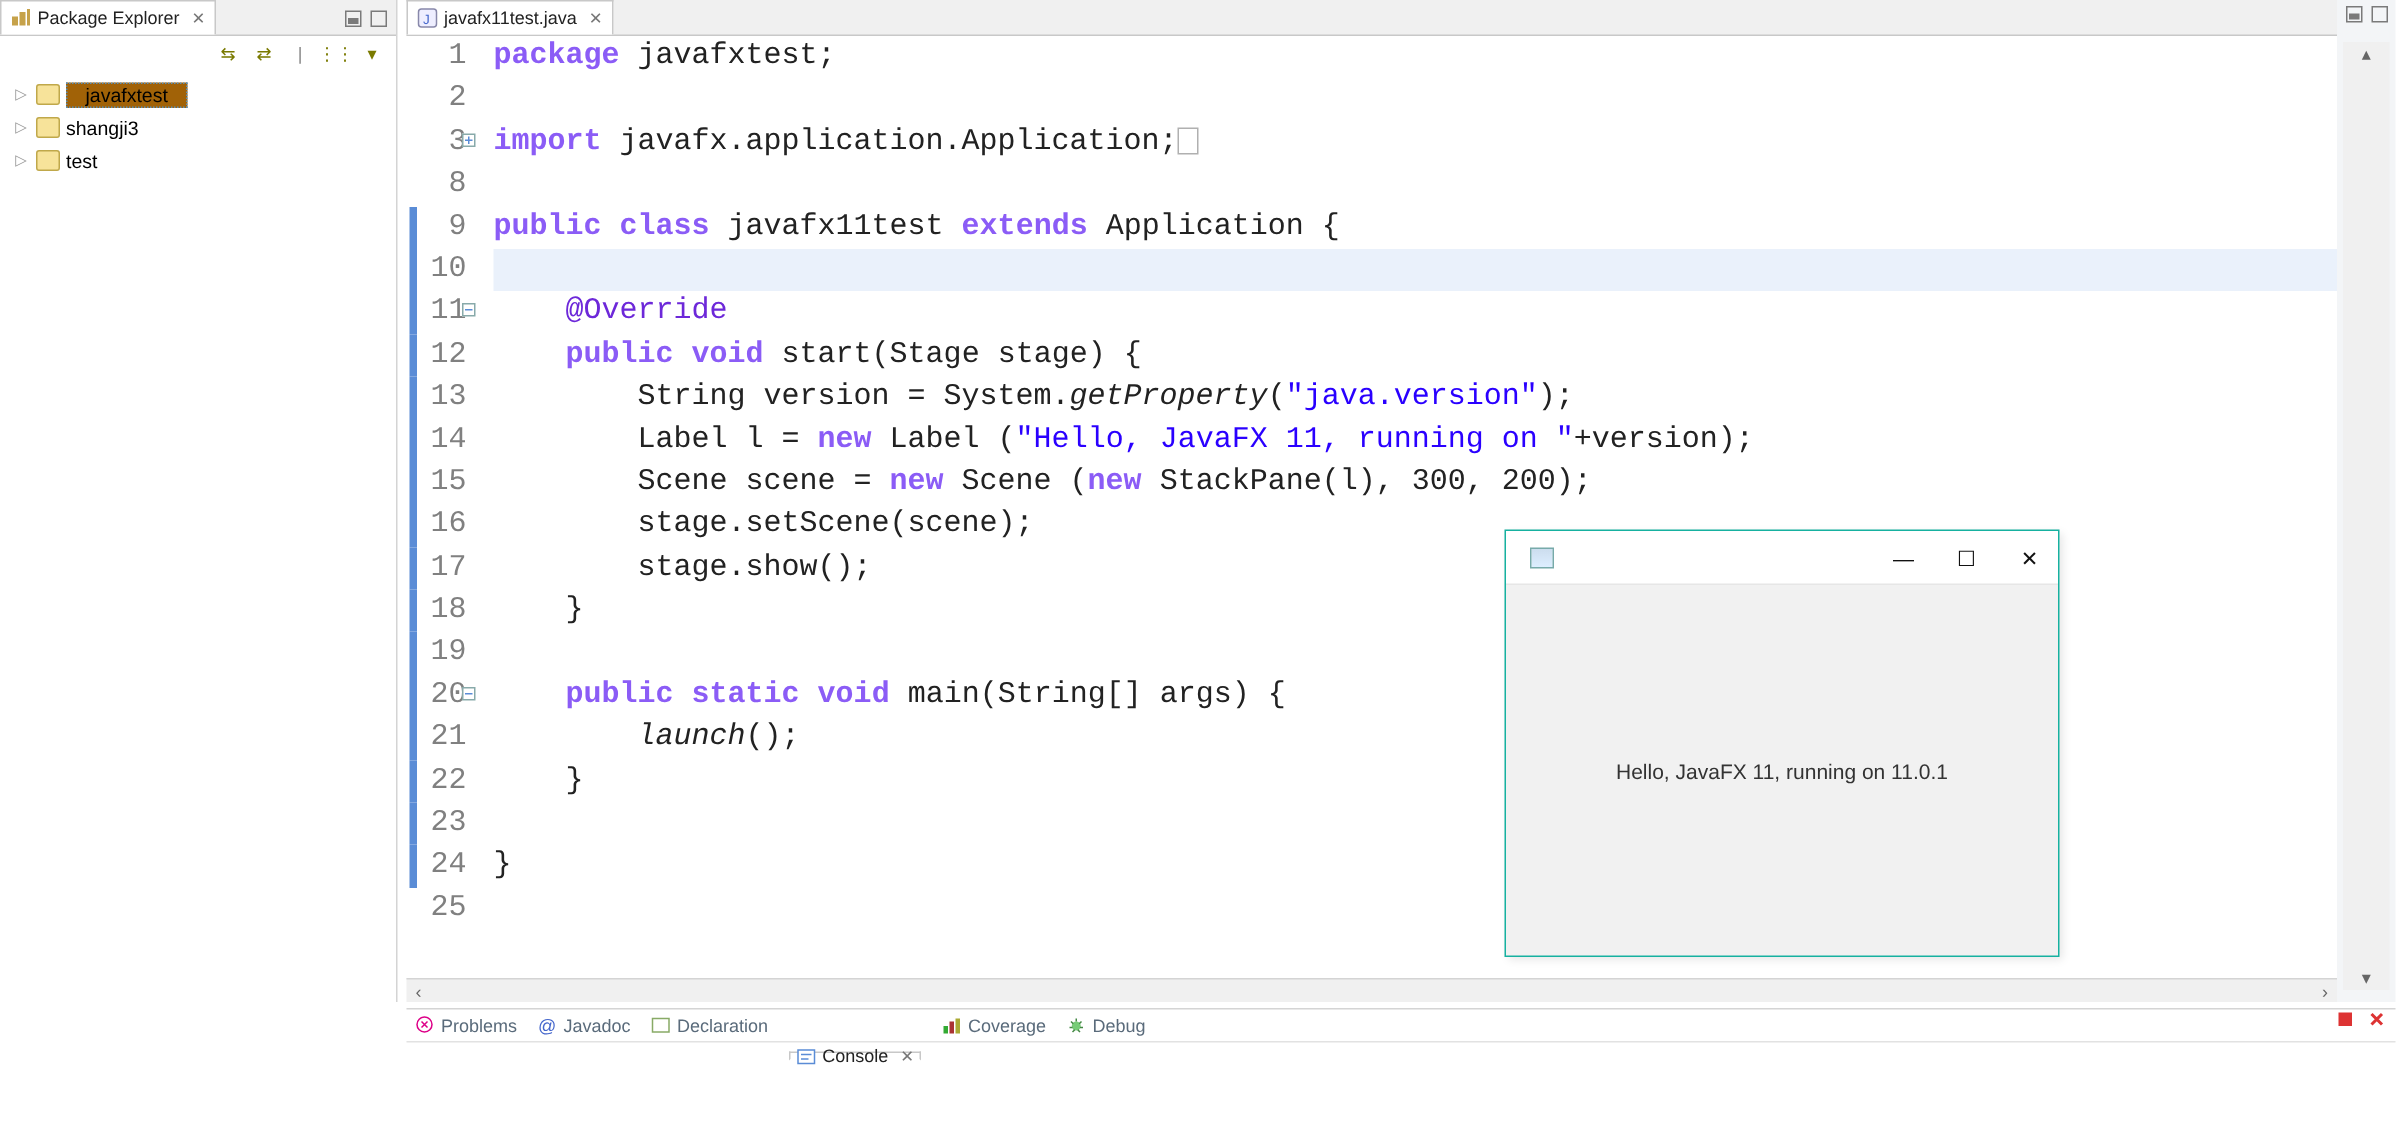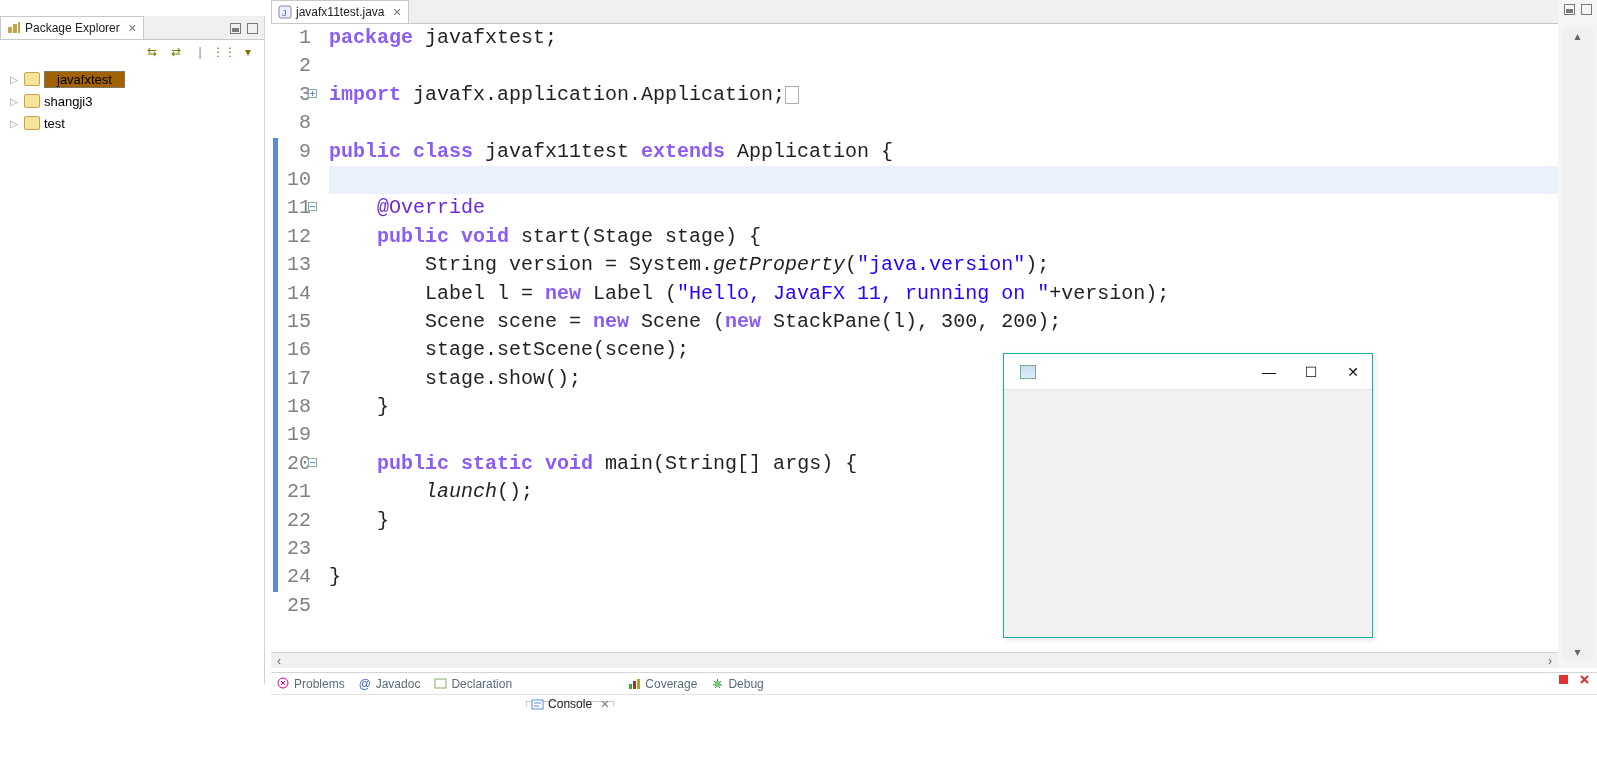--- a/index.html
+++ b/index.html
@@ -13,21 +13,21 @@
 .pane-tab .close { color: #777; font-size: 11px; margin-left: 4px; }
 .pane-tabs .spacer { flex: 1; }
 .pane-tabs .minmax { padding: 0 6px; color: #666; display: flex; gap: 6px; align-items: center; height: 22px; }
 .pane-tabs .minmax span { width: 11px; height: 11px; border: 1px solid #7a7a7a; display: inline-block; position: relative; }
 .pane-tabs .minmax span.min::after { content: ""; position: absolute; left: 1px; right: 1px; bottom: 1px; height: 4px; background: #7a7a7a; }
 
 .toolbar { height: 24px; display: flex; align-items: center; justify-content: flex-end; gap: 8px; padding: 0 8px; }
 .toolbar .tb-icon { width: 16px; height: 16px; display: inline-flex; align-items: center; justify-content: center; color: #7a7a00; cursor: pointer; }
 
 
-#pkg { left: 0; top: 16px; width: 265px; height: 668px; border-right: 1px solid #d4d4d4; }
+#pkg { left: 0; top: 0; width: 265px; height: 668px; border-right: 1px solid #d4d4d4; }
 #pkg .tree { padding: 4px 0; font-size: 13px; }
 #pkg .tree-item { display: flex; align-items: center; height: 22px; padding-left: 8px; cursor: pointer; }
 #pkg .tree-item .twisty { width: 12px; color: #999; font-size: 10px; text-align: center; }
 #pkg .tree-item .prj-icon { width: 16px; height: 14px; margin: 0 4px; position: relative; }
 #pkg .tree-item .prj-icon::before { content: ""; position: absolute; inset: 0; background: #f7e39a; border: 1px solid #c0a84a; border-radius: 2px; }
 #pkg .tree-item.selected .label-span { background: #a16207; border: 1px dotted #5a8fbb; padding: 0 12px; }
 
 
 #editor { left: 271px; top: 0; right: 39px; height: 668px; }
 #editor .editor-body { display: flex; height: calc(100% - 24px - 16px); background: #fff; }
@@ -234,13 +234,14 @@
   </div>
 </div>
 
 <div id="fxwin">
   <div class="title">
     <span class="appicon"></span>
     <span class="w-btn">—</span>
     <span class="w-btn">☐</span>
     <span class="w-btn">✕</span>
   </div>
+  <div class="content">Hello, JavaFX 11, running on 11.0.1</div>
 </div>
 
 </body></html>

